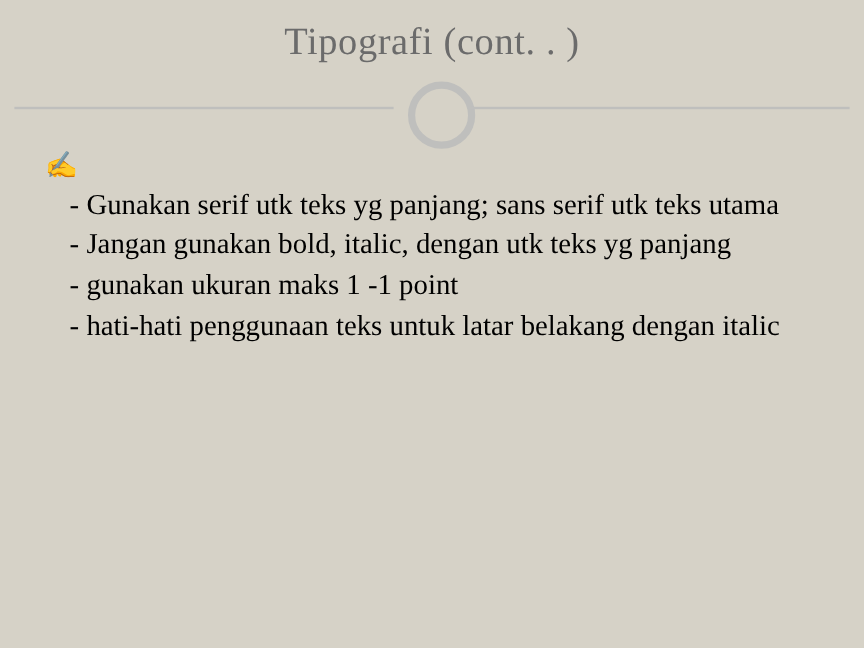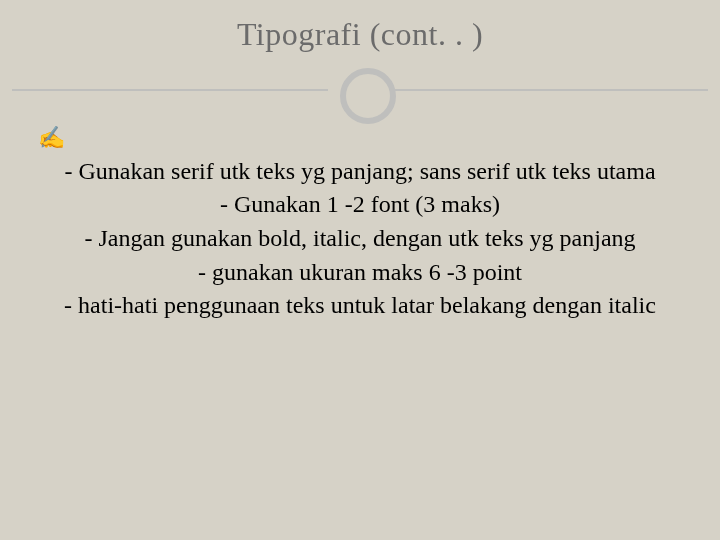--- a/index.html
+++ b/index.html
@@ -75,22 +75,22 @@
     margin-right: 6px;
     font-size: 22px;
     line-height: 1.4;
     color: #000;
     font-family: Georgia, serif;
   }
   .bullet-label {
     font-size: 24px;
   }
   .sub-list {
+    margin-left: 20px;
     margin-top: 2px;
-    text-align: center;
   }
   .sub-item {
     margin-bottom: 2px;
   }
 </style>
 </head>
 <body>
 
 <div class="slide">
 
@@ -103,20 +103,19 @@
     <div class="divider-circle"></div>
     <div class="divider-line divider-right"></div>
   </div>
 
   <div class="body">
     <div class="bullet-row">
       <span class="bullet-icon">✍</span>
     </div>
     <div class="sub-list">
       <div class="sub-item">- Gunakan serif utk teks yg panjang; sans serif utk teks utama</div>
-      <div class="sub-item">- Gunakan 1 -2 font (3 maks)</div>
       <div class="sub-item">- Jangan gunakan bold, italic, dengan utk teks yg panjang</div>
-      <div class="sub-item">- gunakan ukuran maks 6 -3 point</div>
+      <div class="sub-item">- gunakan ukuran maks 1 -1 point</div>
       <div class="sub-item">- hati-hati penggunaan teks untuk latar belakang dengan italic</div>
     </div>
   </div>
 
 </div>
 
 </body></html>

